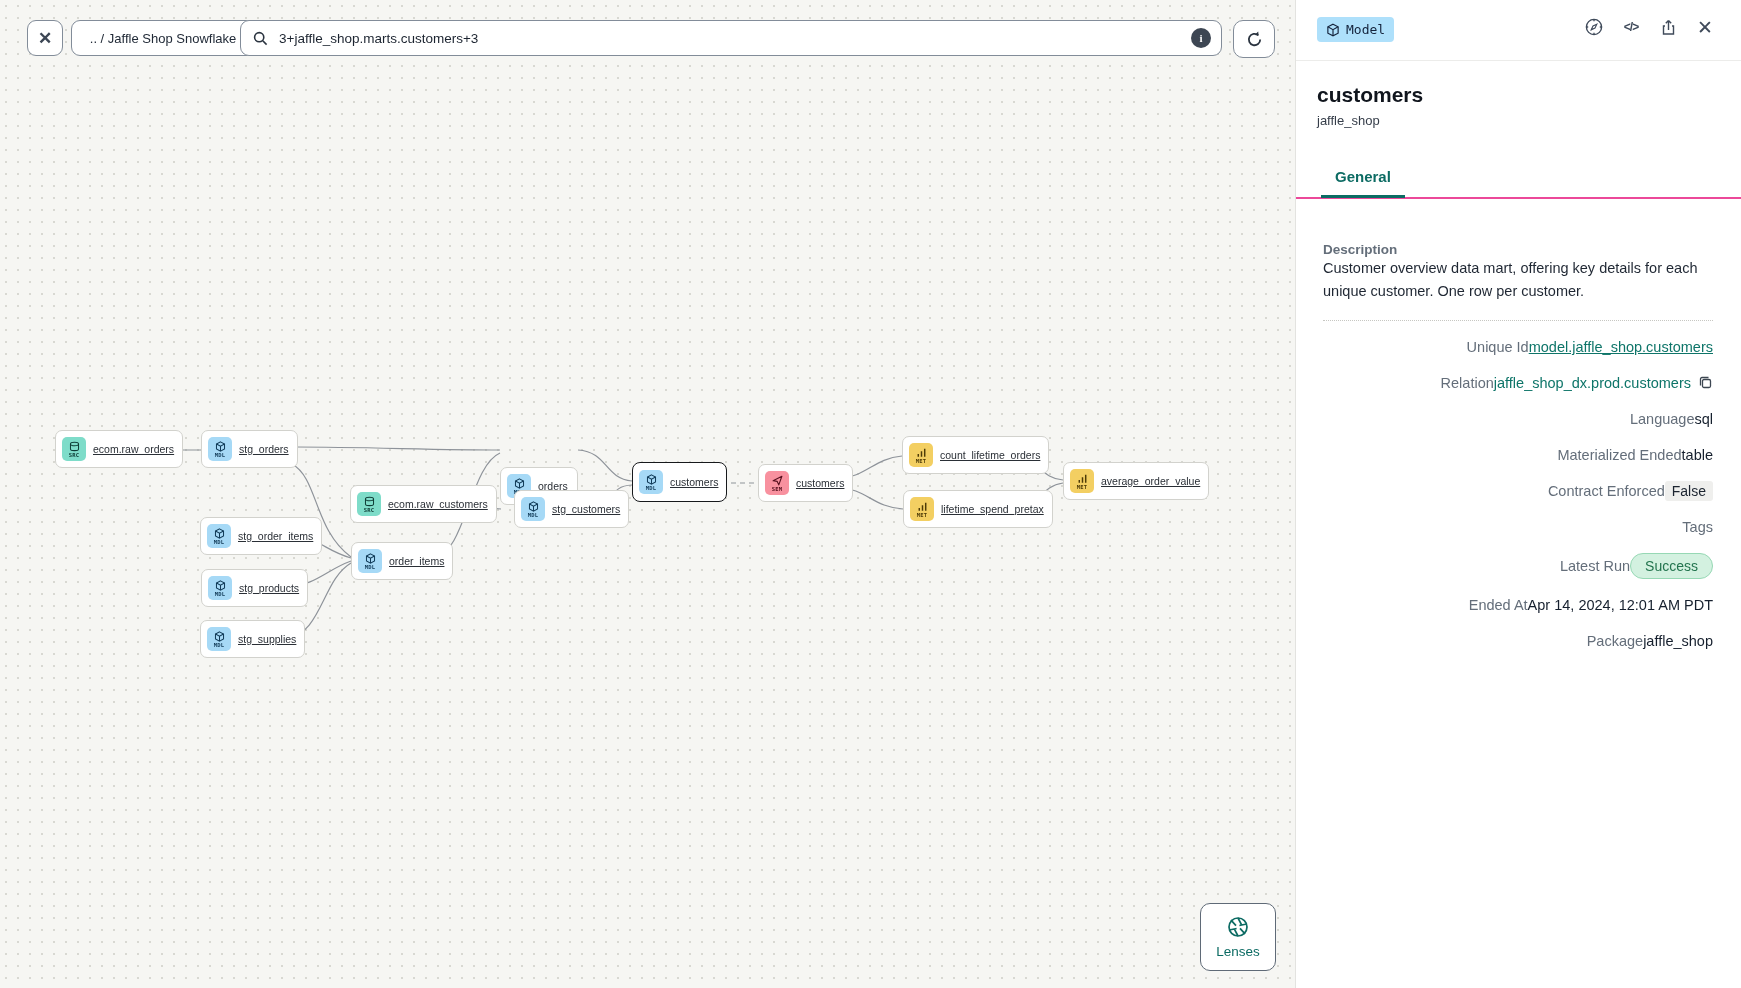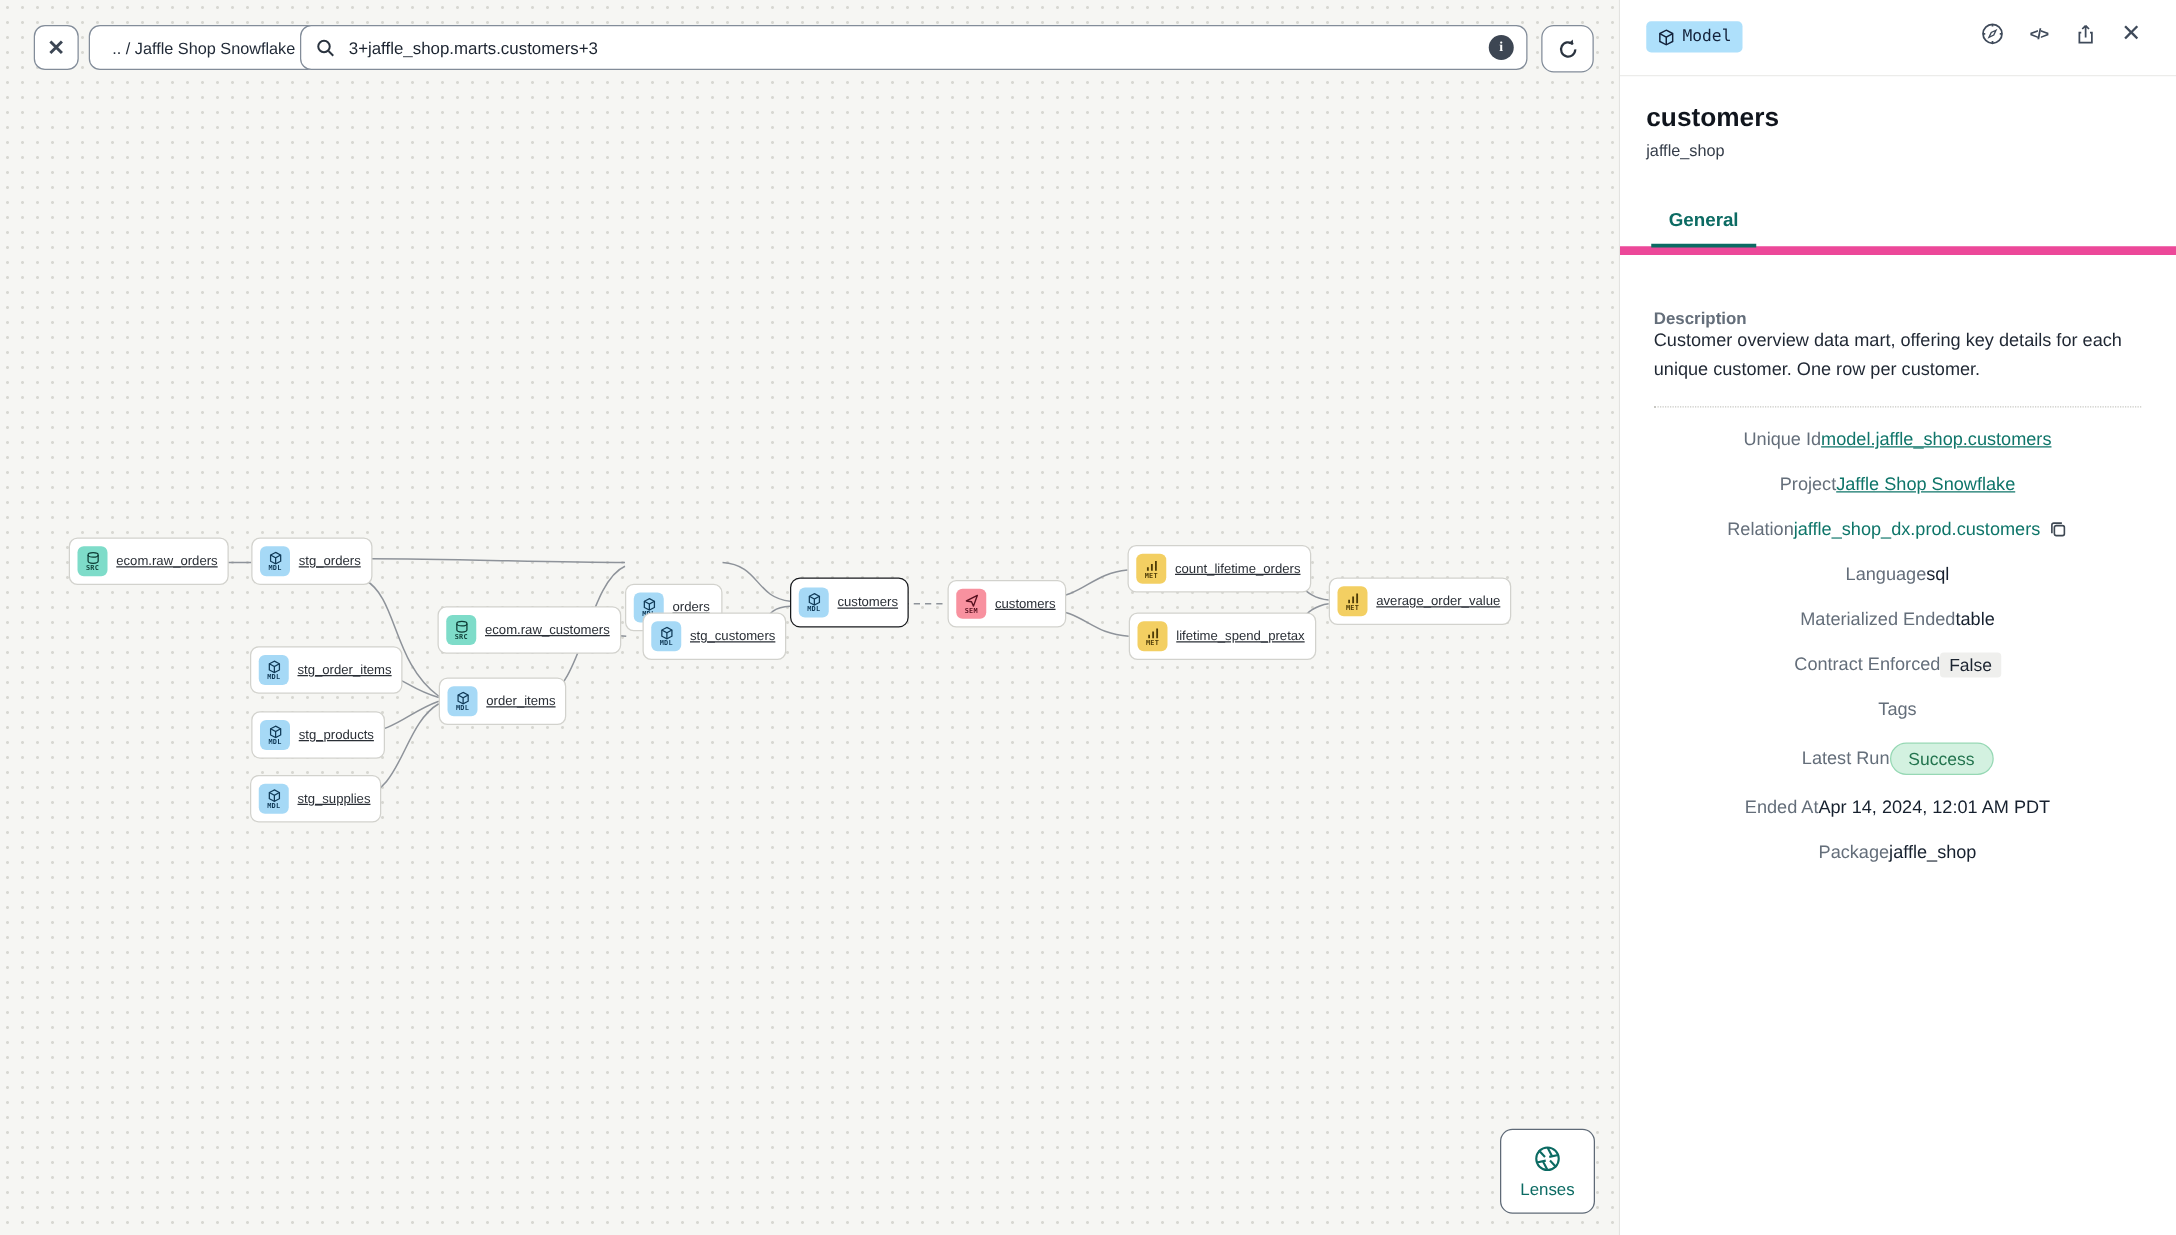--- a/index.html
+++ b/index.html
@@ -45,31 +45,31 @@
   .model-badge{position:absolute;left:21px;top:17px;height:25px;background:#aee0fb;border-radius:4px;display:flex;align-items:center;gap:6px;padding:0 9px;color:#14233c;}
   .model-badge .badge-label{font-family:"DejaVu Sans Mono",monospace;font-size:13px;}
   .head-icons{position:absolute;right:26px;top:17px;display:flex;align-items:center;gap:17px;color:#3f4a5a;}
   .head-icons .hicon{width:20px;height:20px;display:flex;align-items:center;justify-content:center;cursor:pointer;}
   .hicon.code{font-size:12px;font-weight:700;letter-spacing:-1px;}
   .hicon.close{font-size:19px;font-weight:400;}
 
   .panel-title{margin:22px 28px 0 21px;font-size:21px;font-weight:700;color:#10151d;}
   .panel-sub{margin:6px 28px 0 21px;font-size:13px;color:#353d49;}
 
-  .tabs{margin-top:40px;border-bottom:7px solid #ec4899;padding-left:25px;display:flex;}
+  .tabs{margin-top:40px;border-bottom:2px solid #ec4899;padding-left:25px;display:flex;}
   .tab{display:inline-block;padding:0 14px 10px 14px;font-size:15px;font-weight:700;color:#5b6471;cursor:pointer;border-bottom:3px solid transparent;margin-bottom:-1px;}
   .tab.active{color:#0c6b63;border-bottom-color:#0c6b63;}
 
   .section{padding:0 28px 0 27px;}
   .sec-label{margin-top:43px;font-size:13.5px;font-weight:700;color:#646e7a;}
   .desc-text{font-size:14.5px;line-height:1.62;color:#1f2733;}
   .dot-divider{margin-top:16px;border-bottom:1px dotted #c7c7c2;}
 
   .rows{margin-top:8px;}
-  .row{display:flex;align-items:center;justify-content:center;height:36px;}
+  .row{display:flex;align-items:center;justify-content:flex-end;height:36px;}
   .row.tall{height:42px;}
   .row-label{font-size:14.5px;color:#646e7a;}
   .row-value{font-size:14.5px;color:#16202e;text-align:right;}
   .row-value.link{color:#0e7569;text-decoration:underline;cursor:pointer;}
   .row-value.teal{color:#0e7569;display:flex;align-items:center;gap:7px;}
   .copy-btn{cursor:pointer;color:#3d4752;display:inline-flex;}
   .pill-success{background:#d3f1e0;border:1px solid #96d8b4;color:#23744e;border-radius:999px;padding:4px 14px;font-size:14px;}
   .chip-false{background:#efefed;border-radius:3px;padding:2px 7px;font-size:14px;color:#1c2430;}
 </style>
 </head>
@@ -302,24 +302,20 @@
     <div class="section">
       <div class="sec-label">Description</div>
       <div class="desc-text">Customer overview data mart, offering key details for each unique customer. One row per customer.</div>
       <div class="dot-divider"></div>
       <div class="rows" id="rows">
           <div class="row">
             <span class="row-label">Unique Id</span>
             <a class="row-value link">model.jaffle_shop.customers</a>
           </div>
           <div class="row">
-            <span class="row-label">Project</span>
-            <a class="row-value link">Jaffle Shop Snowflake</a>
-          </div>
-          <div class="row">
             <span class="row-label">Relation</span>
             <span class="row-value teal">
               <span>jaffle_shop_dx.prod.customers</span>
               <span class="copy-btn">
                 <svg width="15" height="15" viewBox="0 0 15 15" fill="none" stroke="#3d4752" stroke-width="1.3">
                   <rect x="4.5" y="4.5" width="8" height="8" rx="1.5"></rect>
                   <path d="M10.5 2.5 H4 a1.5 1.5 0 0 0 -1.5 1.5 V10.5"></path>
                 </svg>
               </span>
             </span>

